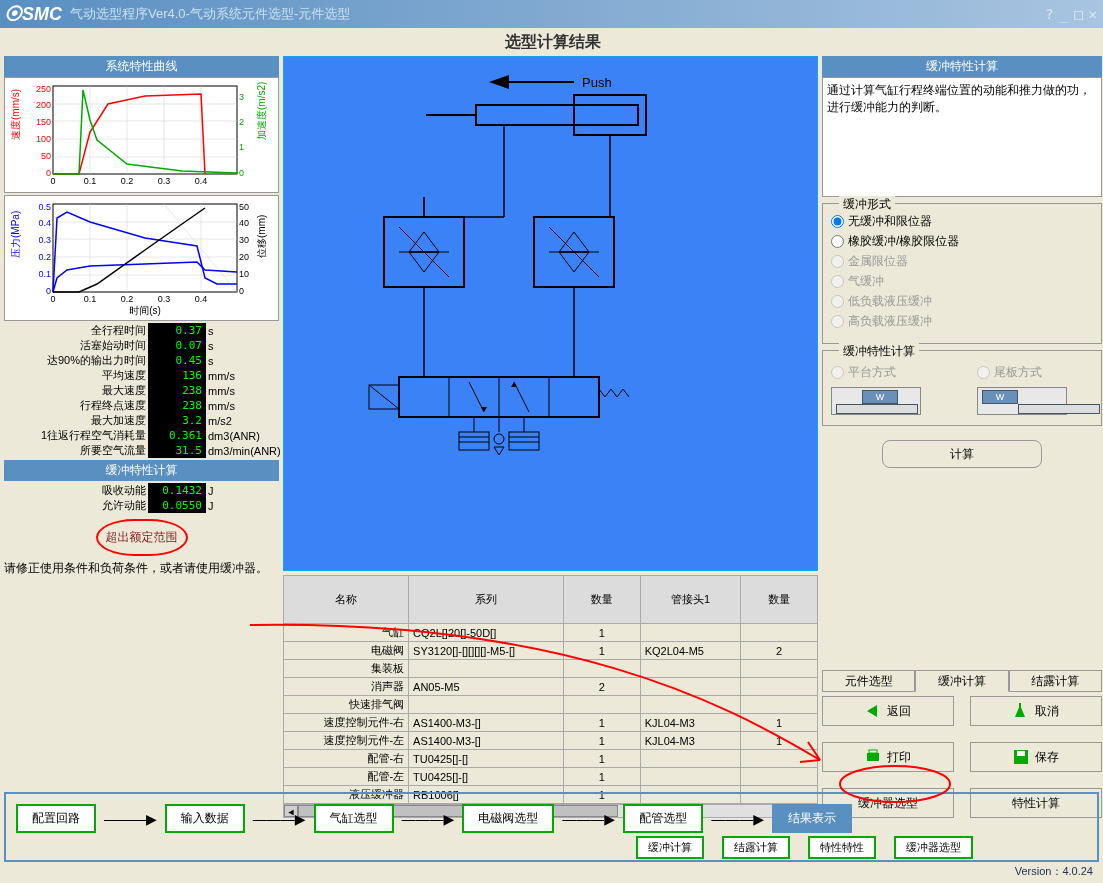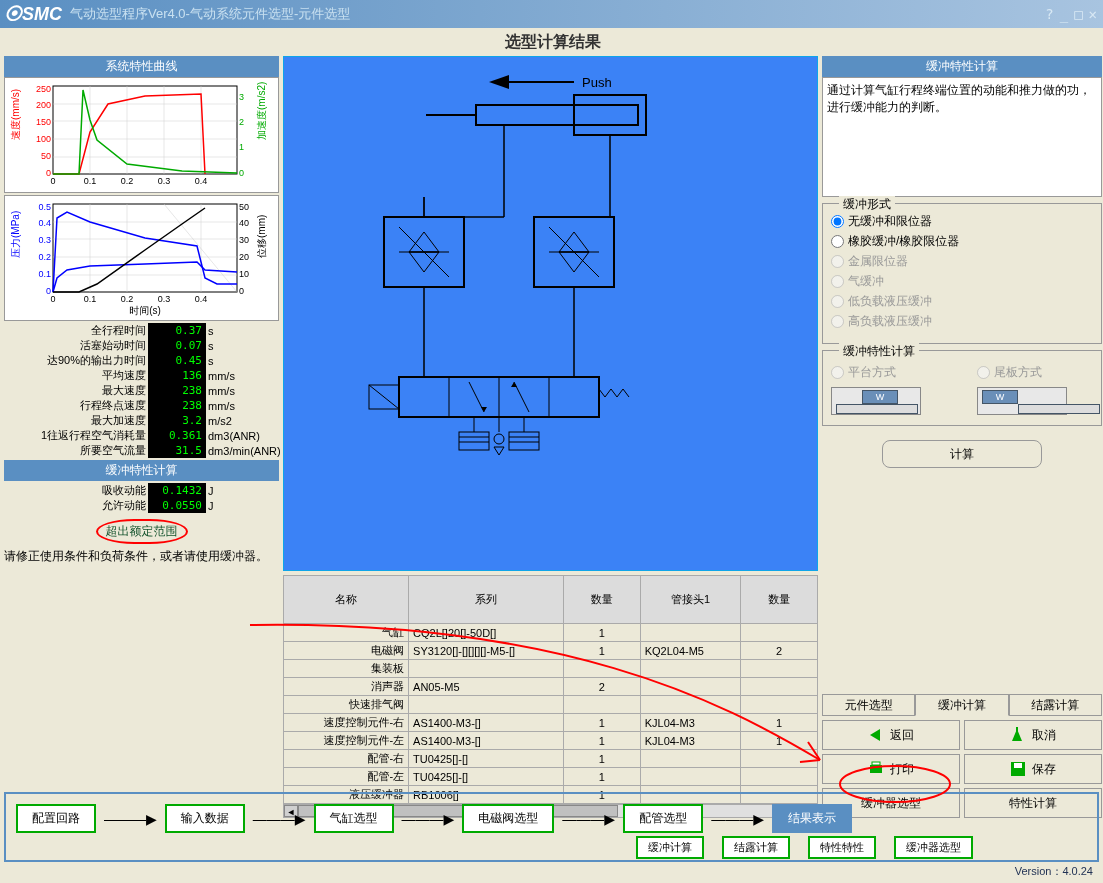--- a/index.html
+++ b/index.html
@@ -22,21 +22,21 @@
 .chart-box { background: #fff; border: 1px solid #999; padding: 2px; }
 .chart-svg { display: block; }
 
 .metrics { margin-top: 2px; }
 .metric-row { display: grid; grid-template-columns: 144px 58px 70px; align-items: center; height: 15px; }
 .metric-label { text-align: right; padding-right: 2px; font-size: 11px; }
 .metric-val { background: #000; color: #0f0; font-family: monospace; text-align: right; padding: 0 4px; font-size: 11px; line-height: 15px; }
 .metric-unit { padding-left: 2px; font-size: 11px; }
 
 .warning-area { margin-top: 2px; font-size: 12px; position: relative; }
-.warning-red { color: #14532d; border: 2px solid #f00; border-radius: 50%/60%; display: inline-block; padding: 2px 8px; }
+.warning-red { color: #7f1d1d; border: 2px solid #f00; border-radius: 50%/60%; display: inline-block; padding: 8px 8px; }
 .warning-text { color: #000; }
 
 
 .center-col { display: flex; flex-direction: column; }
 .diagram-area { flex: 1; background: #3b82f6; border: 1px solid #0ea5e9; position: relative; }
 .result-table-wrap { margin-top: 4px; }
 .result-table-hdr { background: #5a8fc2; color: #fff; display: flex; align-items: center; padding: 2px 4px; }
 .link-change { color: #0ff; text-decoration: underline; cursor: pointer; }
 .chevrons { color: #ff0; font-weight: bold; letter-spacing: -2px; }
 .result-table-title { margin: 0 auto; color: #fff; }
@@ -60,21 +60,21 @@
 .install-opts { display: flex; gap: 30px; margin-top: 4px; }
 .install-opt { text-align: center; flex: 1; }
 .install-img { width: 90px; height: 28px; border: 1px solid #888; background: #e8e8e8; position: relative; margin-top: 6px; }
 .install-img .block { position: absolute; background: #6a8fb8; border: 1px solid #456; display: flex; align-items: center; justify-content: center; color: #fff; font-size: 9px; }
 .calc-btn { width: 160px; height: 28px; margin: 14px auto 8px; display: block; background: #ece9d8; border: 1px solid #999; border-radius: 8px; cursor: pointer; font-size: 12px; }
 
 .bottom-btns { margin-top: 6px; }
 .tab-row { display: flex; gap: 0; margin-bottom: 4px; }
 .tab-btn { flex: 1; height: 22px; background: #ece9d8; border: 1px solid #999; font-size: 12px; cursor: pointer; }
 .tab-btn.active { border-bottom: 1px solid #ece9d8; }
-.btn-grid { display: grid; grid-template-columns: 1fr 1fr; gap: 4px; }
+.btn-grid { display: grid; grid-template-columns: 1fr 1fr; gap: 16px; }
 .action-btn { height: 30px; background: #ece9d8; border: 1px solid #999; display: flex; align-items: center; justify-content: center; gap: 6px; cursor: pointer; font-size: 12px; }
 .action-btn .icon { width: 16px; height: 16px; display: inline-block; }
 
 
 .workflow { border: 2px solid #5a8fc2; margin: 4px; padding: 10px; position: relative; height: 70px; }
 .wf-row { display: flex; align-items: center; gap: 8px; }
 .wf-box { border: 2px solid #0a0; background: #fff; padding: 4px 14px; font-size: 12px; min-width: 80px; text-align: center; cursor: pointer; }
 .wf-box.sel { background: #5a8fc2; color: #fff; border-color: #5a8fc2; }
 .wf-arrow { font-size: 14px; color: #000; }
 .wf-sub-row { position: absolute; left: 630px; top: 42px; display: flex; gap: 18px; }

